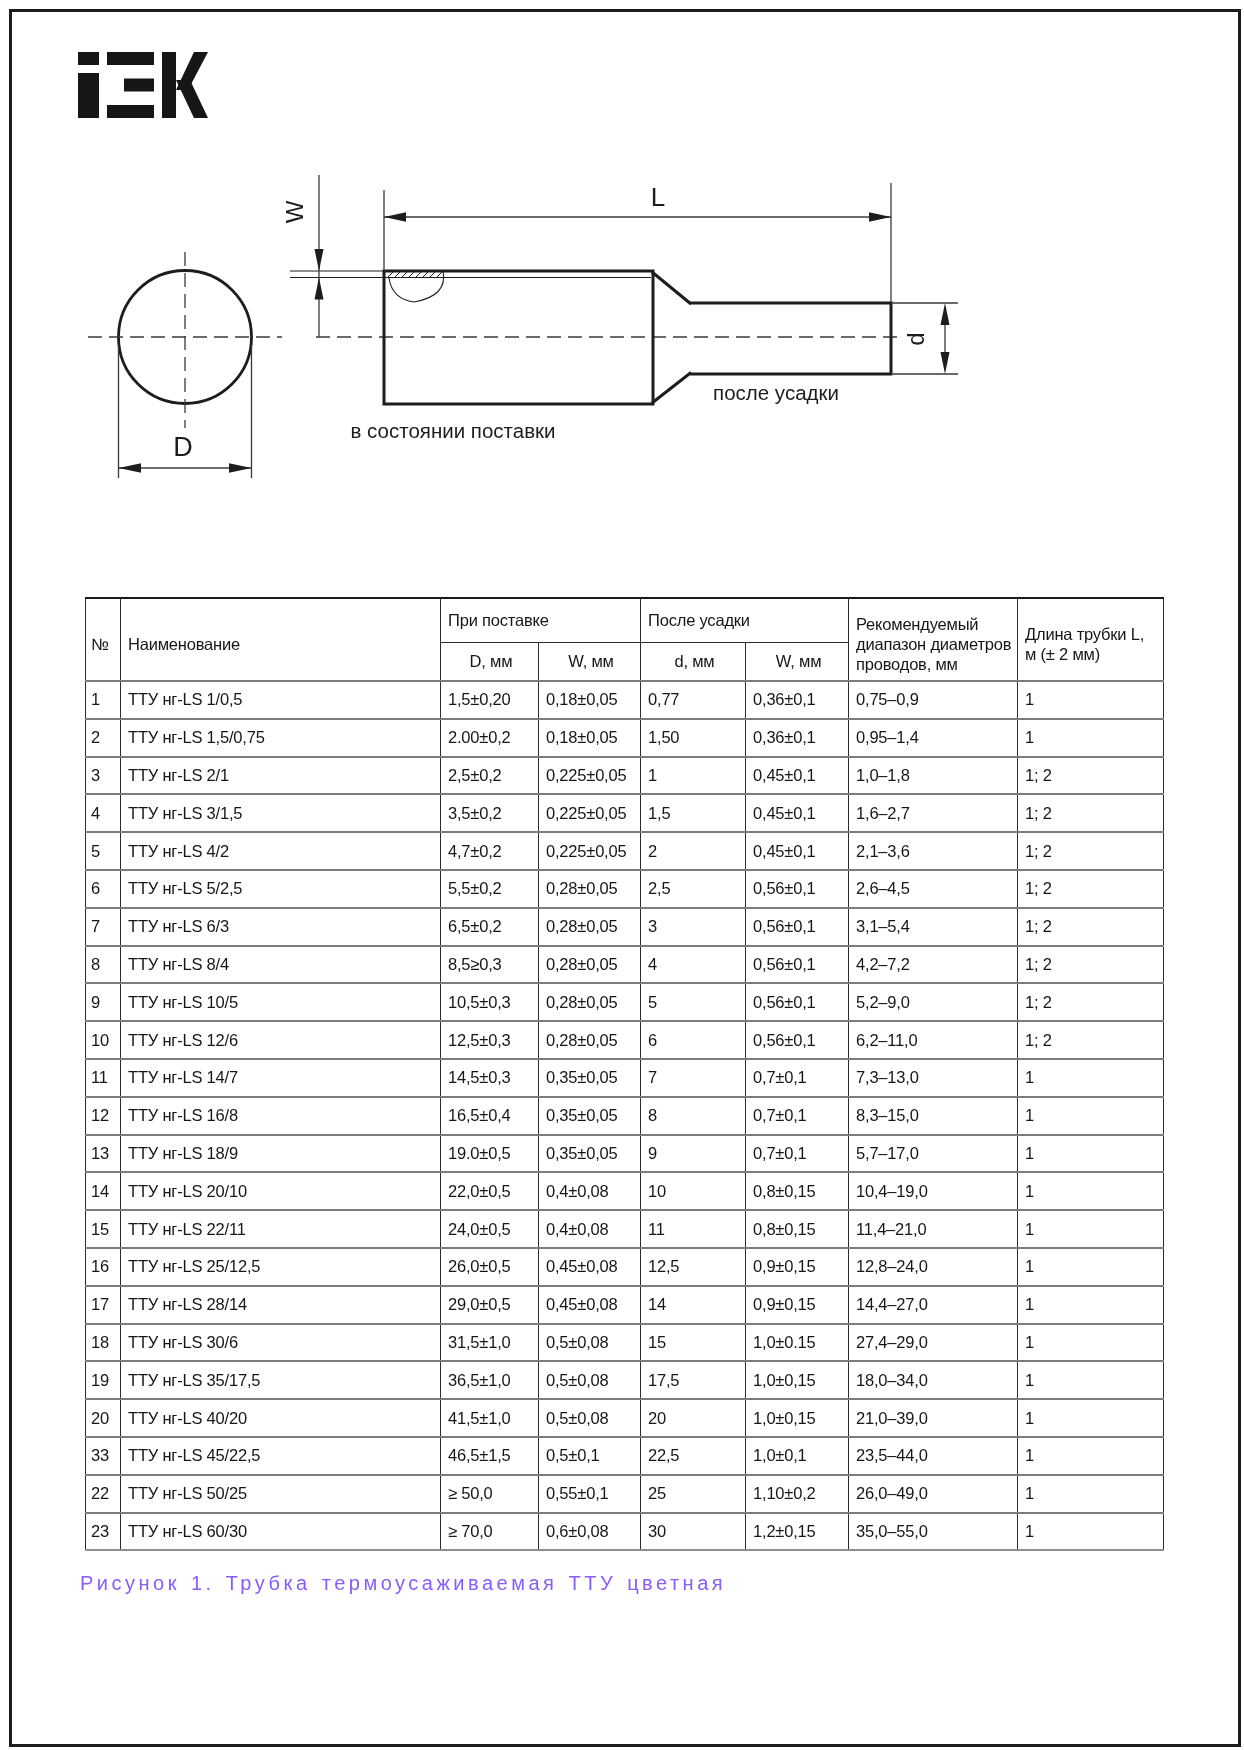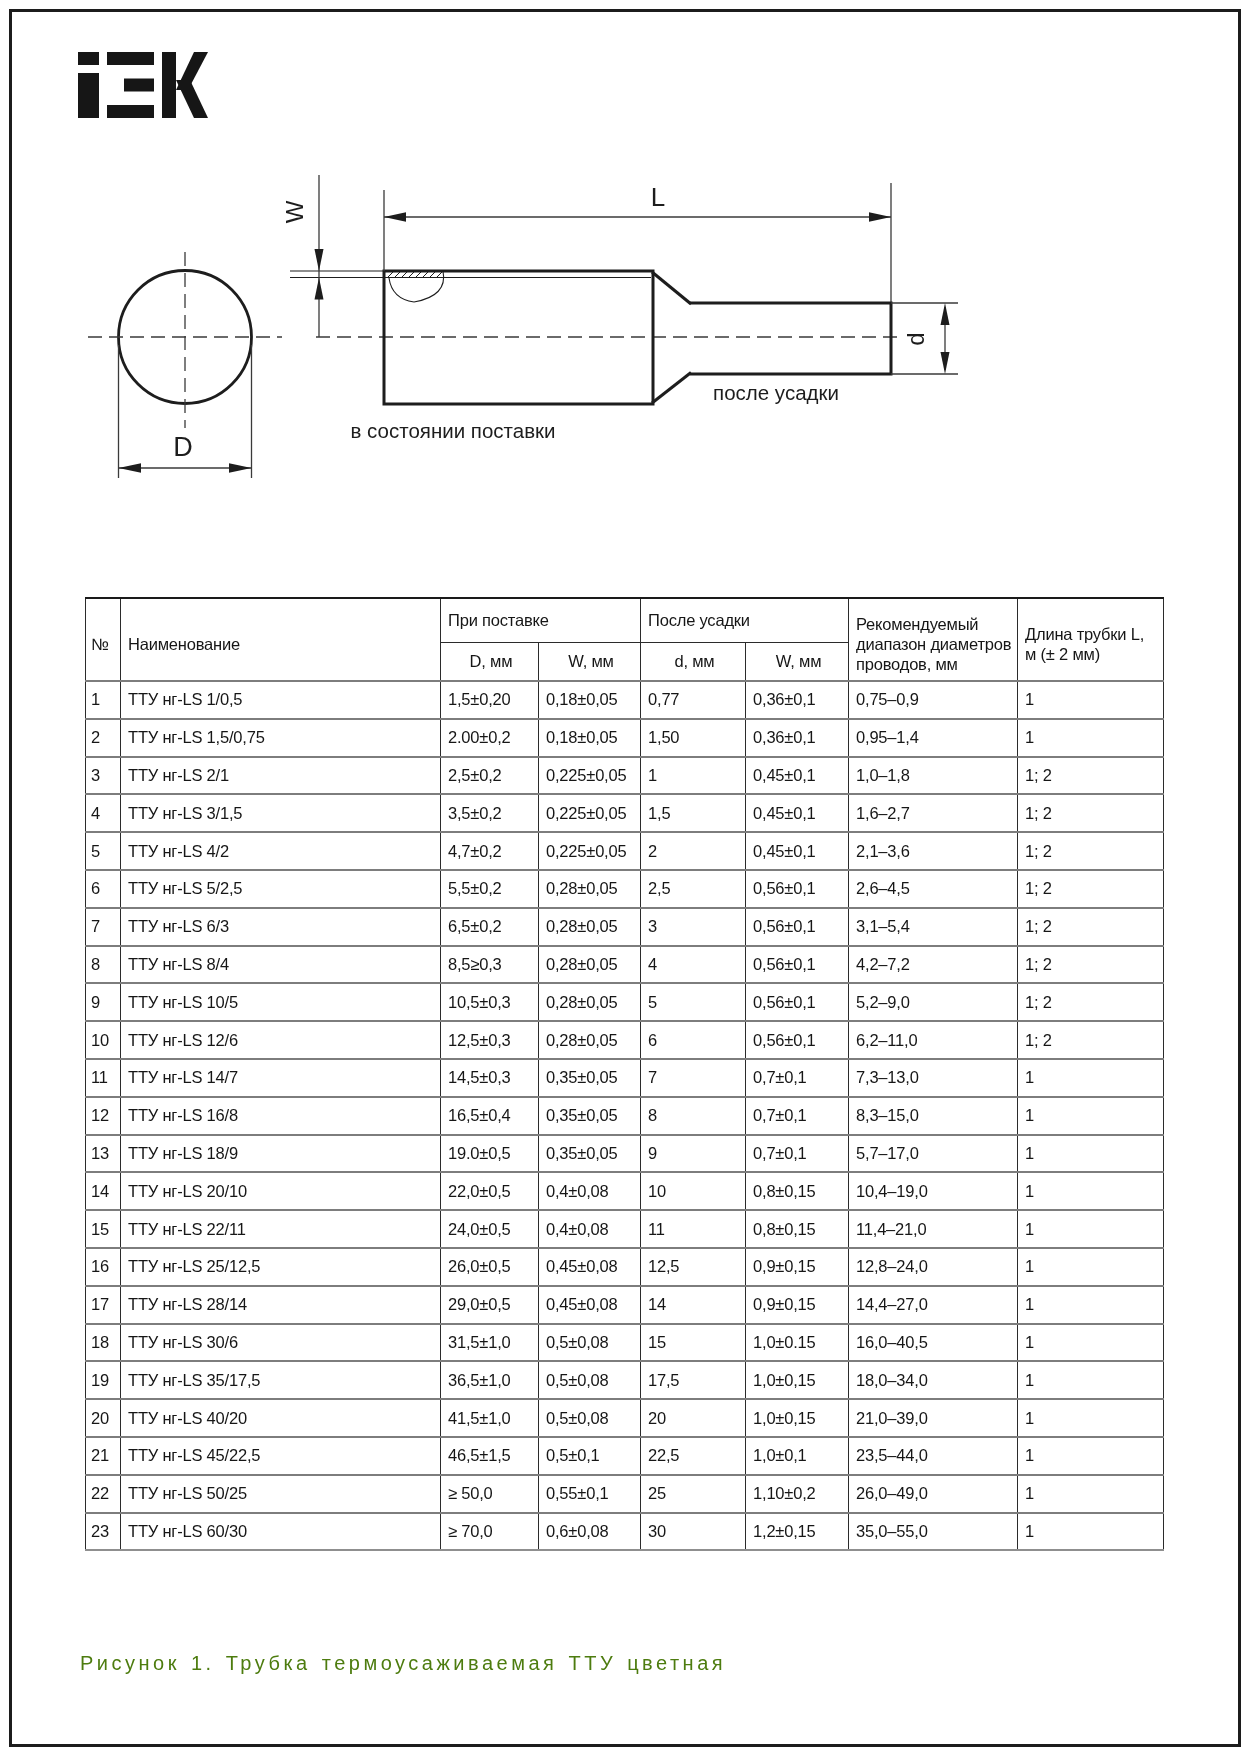--- a/index.html
+++ b/index.html
@@ -28,22 +28,22 @@
     overflow:hidden;white-space:nowrap;
   }
   .tbl thead th{white-space:normal;line-height:1.22;}
   .tbl thead tr.h1 th{height:43px;vertical-align:middle;}
   .tbl thead tr.h2 th{height:37px;vertical-align:middle;border-top:1.6px solid #2b2b2b;text-align:center;}
   .tbl thead th.vtop{vertical-align:top;padding-top:9px;}
   .tbl tbody td{height:35.8px;vertical-align:middle;border-top:2px solid #7d7d7d;}
   .tbl td.c-num,.tbl th.c-num{padding-left:5px;}
   
   .caption{
-    position:absolute;left:80px;top:1652px;
-    font-size:20px;letter-spacing:3.5px;word-spacing:2px;color:#4d7c0f;
+    position:absolute;left:80px;top:1572px;
+    font-size:20px;letter-spacing:3.5px;word-spacing:2px;color:#8b5cf6;
   }
 </style>
 </head>
 <body>
 
 <div class="page">
   <div class="page-border"></div>
 
   <svg class="logo" width="130" height="66" viewBox="0 0 130 66">
     <g fill="#161616">
@@ -332,21 +332,21 @@
             <td>14,4–27,0</td>
             <td>1</td>
           </tr>
           <tr>
             <td class="c-num">18</td>
             <td>ТТУ нг-LS 30/6</td>
             <td>31,5±1,0</td>
             <td>0,5±0,08</td>
             <td>15</td>
             <td>1,0±0.15</td>
-            <td>16,0–40,5</td>
+            <td>27,4–29,0</td>
             <td>1</td>
           </tr>
           <tr>
             <td class="c-num">19</td>
             <td>ТТУ нг-LS 35/17,5</td>
             <td>36,5±1,0</td>
             <td>0,5±0,08</td>
             <td>17,5</td>
             <td>1,0±0,15</td>
             <td>18,0–34,0</td>
@@ -356,21 +356,21 @@
             <td class="c-num">20</td>
             <td>ТТУ нг-LS 40/20</td>
             <td>41,5±1,0</td>
             <td>0,5±0,08</td>
             <td>20</td>
             <td>1,0±0,15</td>
             <td>21,0–39,0</td>
             <td>1</td>
           </tr>
           <tr>
-            <td class="c-num">21</td>
+            <td class="c-num">33</td>
             <td>ТТУ нг-LS 45/22,5</td>
             <td>46,5±1,5</td>
             <td>0,5±0,1</td>
             <td>22,5</td>
             <td>1,0±0,1</td>
             <td>23,5–44,0</td>
             <td>1</td>
           </tr>
           <tr>
             <td class="c-num">22</td>

